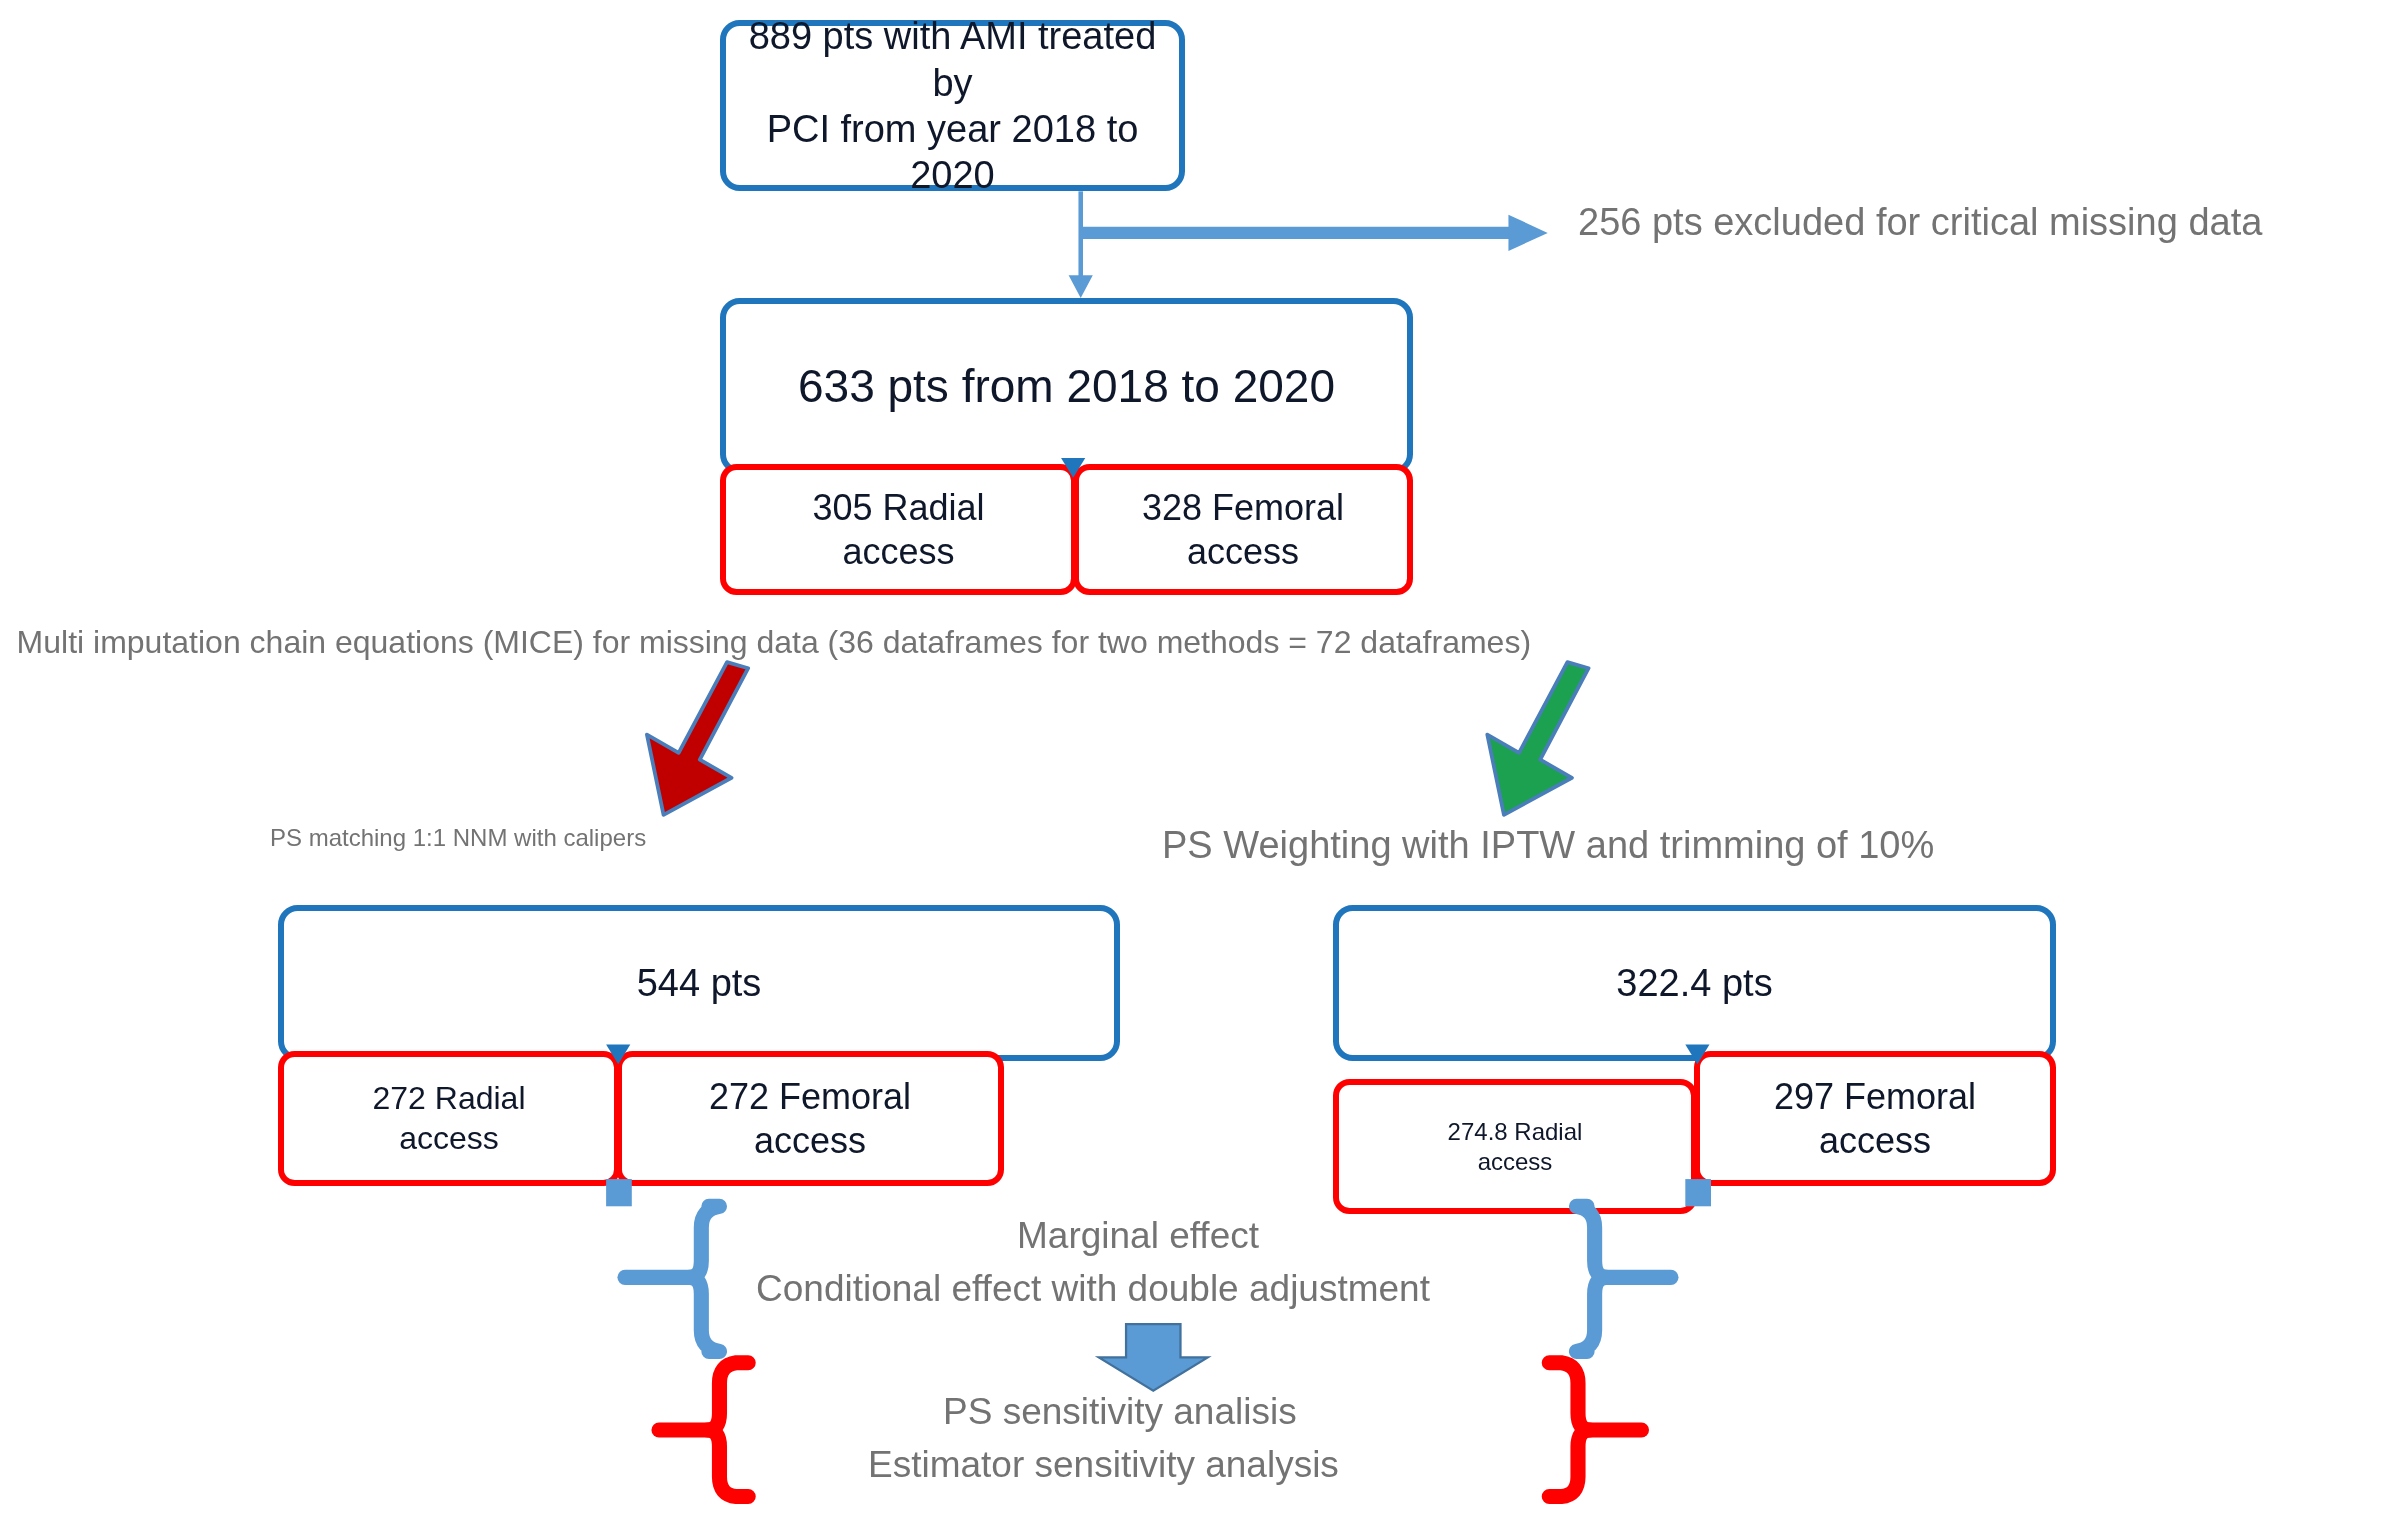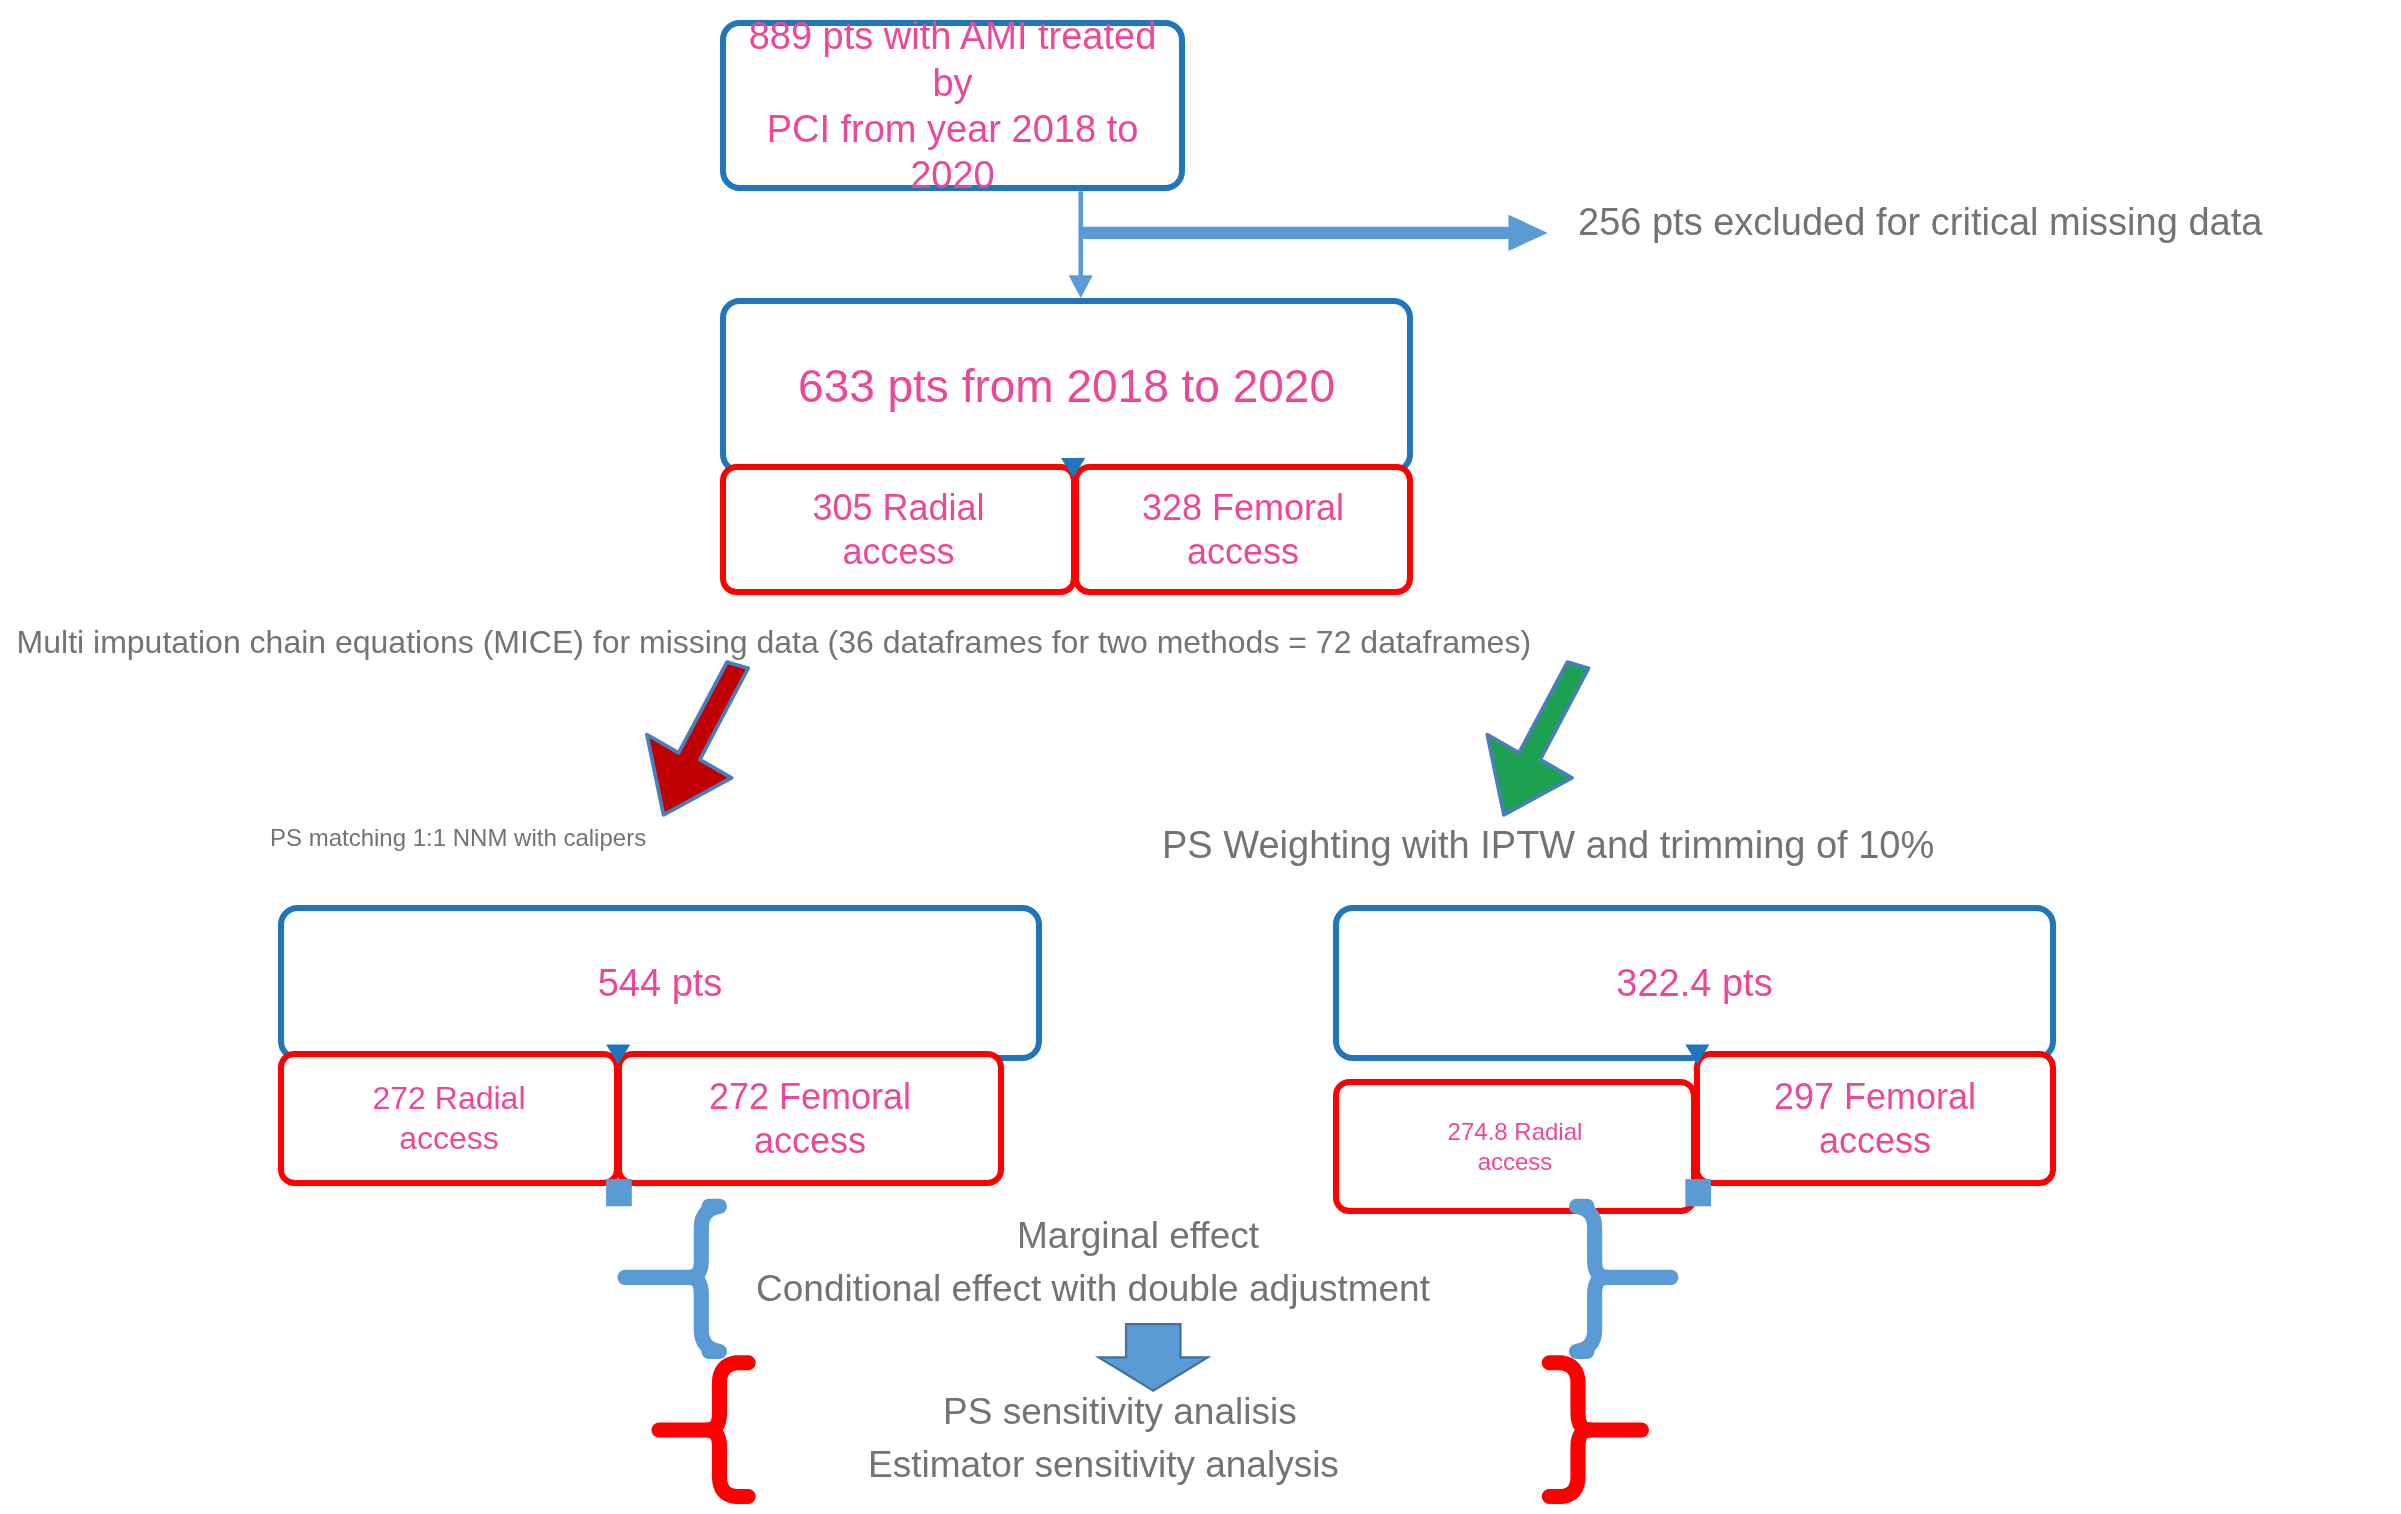--- a/index.html
+++ b/index.html
@@ -1,21 +1,21 @@
 <!DOCTYPE html>
 <html style="font-size:12px"><head>
 <meta charset="utf-8">
 <style>
   html,body{margin:0;padding:0;background:#ffffff;}
   body{font-family:"Liberation Sans",sans-serif;}
   #canvas{position:relative;width:2401px;height:1514px;background:#fff;overflow:hidden;}
 
   .box{position:absolute;box-sizing:border-box;background:#ffffff;
        display:flex;align-items:center;justify-content:center;text-align:center;
-       color:#ec4899;line-height:1.22;}
+       color:#0f172a;line-height:1.22;}
   .blue-box{border:6.8px solid #1f76bc;border-radius:19.7px;}
   .red-box{border:6.8px solid #fe0000;border-radius:16.6px;}
 
   .lbl{position:absolute;color:#737373;white-space:nowrap;}
 
   svg.overlay{position:absolute;left:0;top:0;width:2401px;height:1514px;
               pointer-events:none;overflow:visible;}
 </style>
 </head>
 <body>
@@ -46,21 +46,21 @@
       <span>328 Femoral</span><br>
       <span>access</span>
     </span>
   </div>
 
   <div class="lbl" style="left:16.6px;top:624px;font-size:32px;">Multi imputation chain equations (MICE) for missing data (36 dataframes  for two methods = 72 dataframes)</div>
 
   <div class="lbl" style="left:234px;top:824px;font-size:24px;margin-left:36px;">PS matching 1:1 NNM with calipers</div>
   <div class="lbl" style="left:1162px;top:824px;font-size:38px;">PS Weighting with IPTW and trimming of 10%</div>
 
-  <div class="box blue-box" style="left:278px;top:905px;width:764px;height:156px;font-size:38px;">
+  <div class="box blue-box" style="left:278px;top:905px;width:842px;height:156px;font-size:38px;">
     <span>544 pts</span>
   </div>
   <div class="box red-box" style="left:278px;top:1051px;width:342px;height:135px;font-size:32px;">
     <span>
       <span>272 Radial</span><br>
       <span>access</span>
     </span>
   </div>
   <div class="box red-box" style="left:616px;top:1051px;width:388px;height:135px;font-size:36px;">
     <span>

